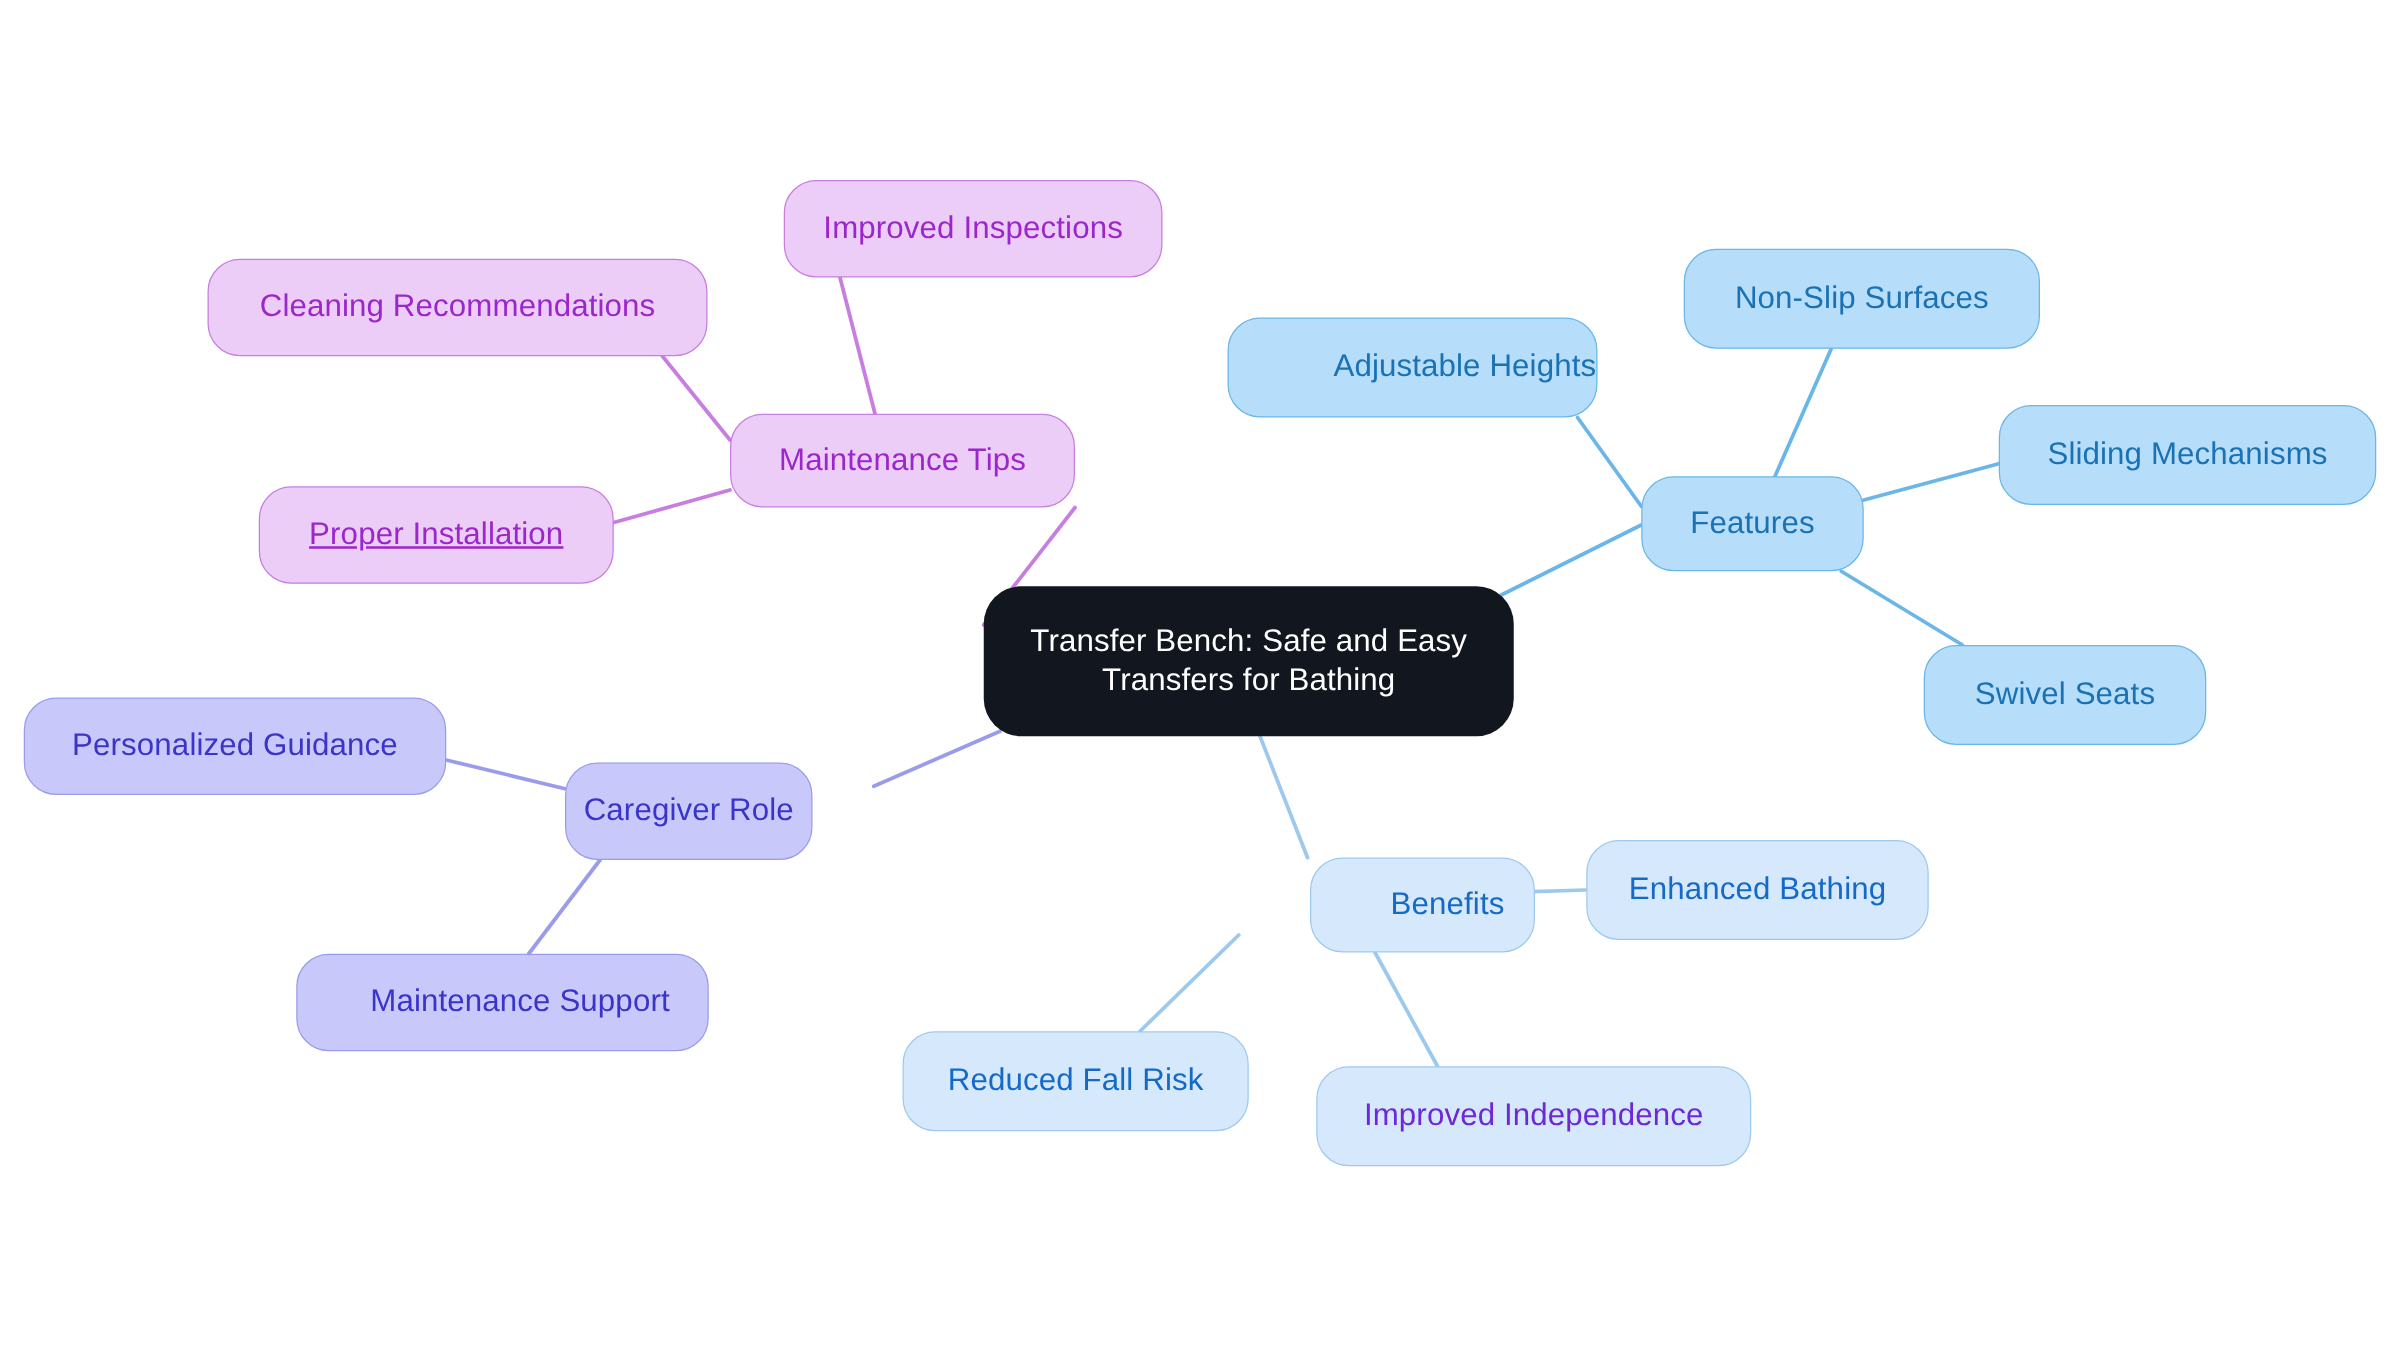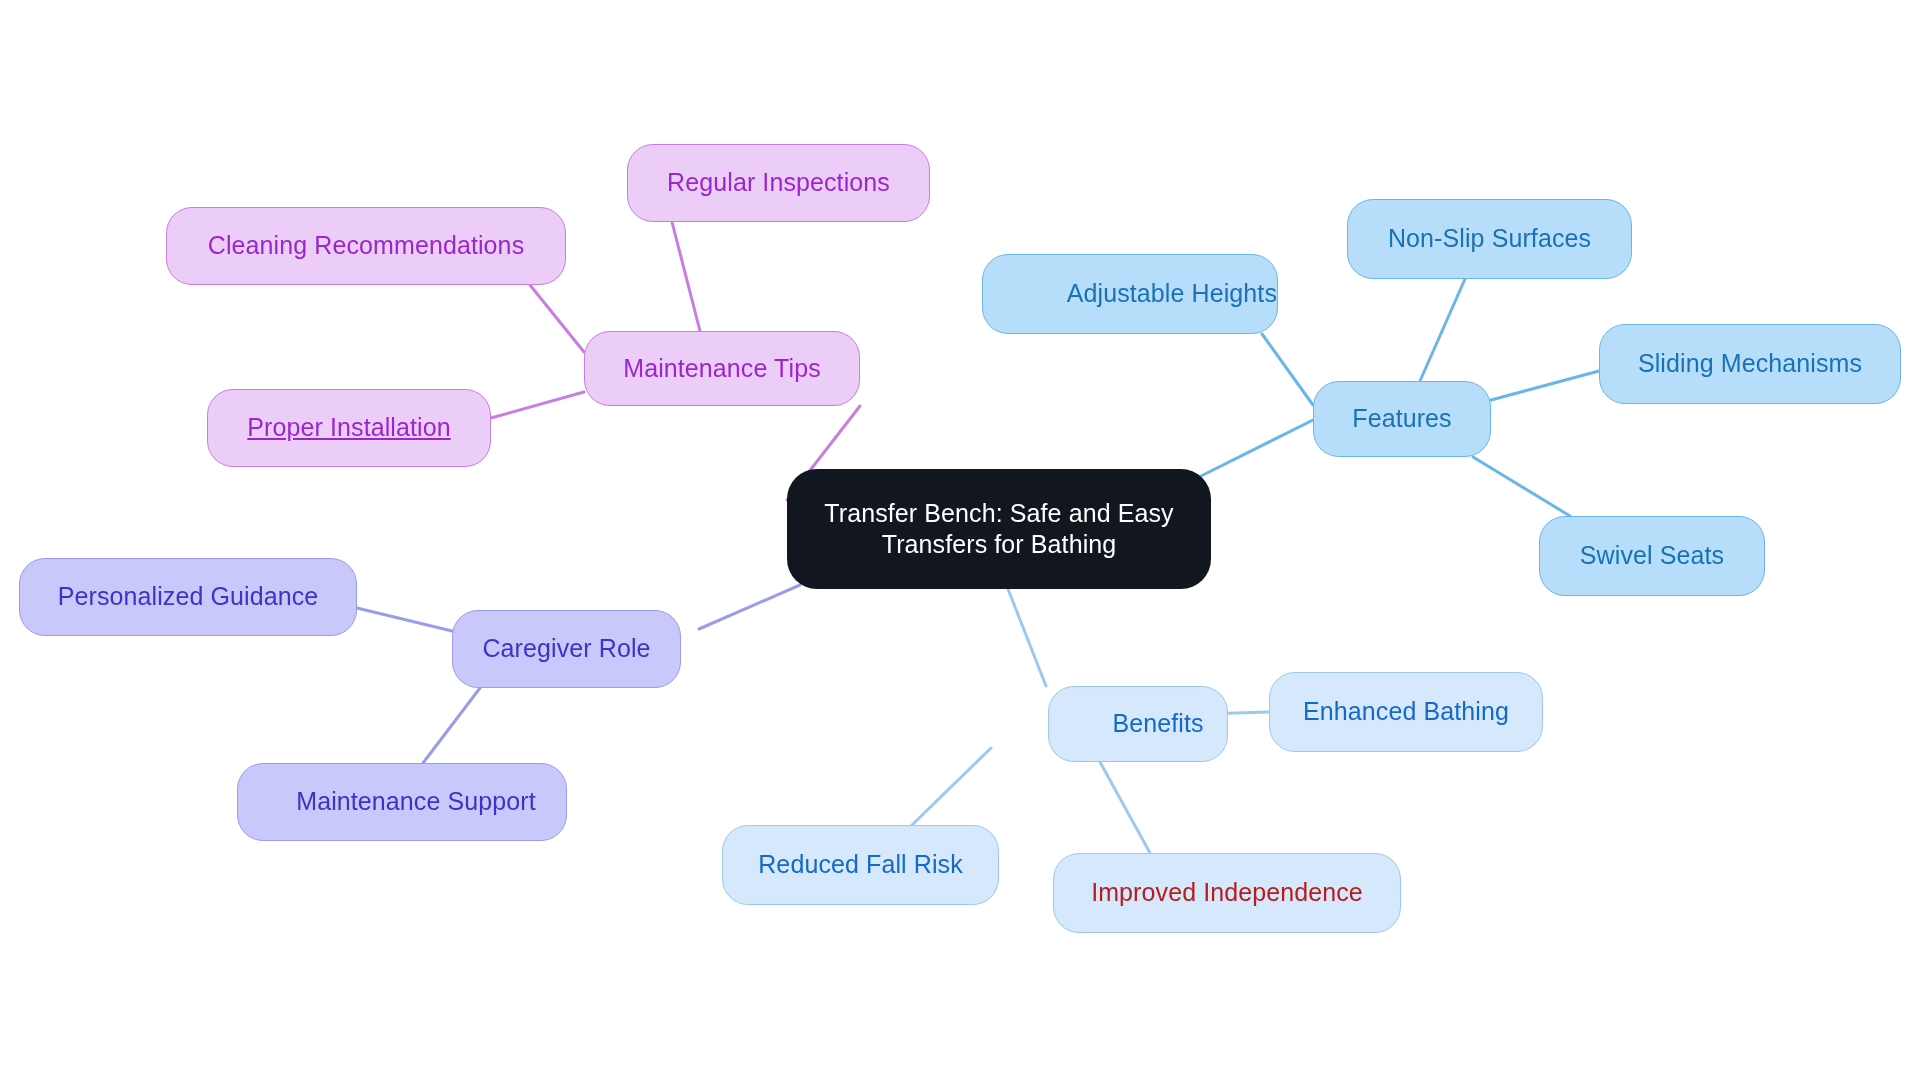--- a/index.html
+++ b/index.html
@@ -74,28 +74,28 @@
       <line x1="1100" y1="762" x2="1150" y2="853" stroke="#9ec9ef" stroke-width="3" stroke-linecap="round"></line>
       <line x1="800" y1="585" x2="699" y2="629" stroke="#9a9ceb" stroke-width="3" stroke-linecap="round"></line>
       <line x1="452" y1="631" x2="357" y2="608" stroke="#9a9ceb" stroke-width="3" stroke-linecap="round"></line>
       <line x1="480" y1="688" x2="423" y2="763" stroke="#9a9ceb" stroke-width="3" stroke-linecap="round"></line>
     </svg>
   <div id="nodes">
       <div class="node root" style="left: 787px; top: 469px; width: 424px; height: 120px; background: rgb(17, 22, 31); color: rgb(255, 255, 255);"><span>Transfer Bench: Safe and Easy
 Transfers for Bathing</span></div>
       <div class="node branch" style="left: 584px; top: 331px; width: 276px; height: 75px; background: rgb(236, 205, 247); border-color: rgb(199, 126, 224); color: rgb(155, 38, 204);"><span>Maintenance Tips</span></div>
       <div class="node leaf" style="left: 166px; top: 207px; width: 400px; height: 78px; background: rgb(236, 205, 247); border-color: rgb(199, 126, 224); color: rgb(155, 38, 204);"><span>Cleaning Recommendations</span></div>
-      <div class="node leaf" style="left: 627px; top: 144px; width: 303px; height: 78px; background: rgb(236, 205, 247); border-color: rgb(199, 126, 224); color: rgb(155, 38, 204);"><span>Regular Inspections</span></div>
+      <div class="node leaf" style="left: 627px; top: 144px; width: 303px; height: 78px; background: rgb(236, 205, 247); border-color: rgb(199, 126, 224); color: rgb(155, 38, 204);"><span>Improved Inspections</span></div>
       <div class="node leaf" style="left: 207px; top: 389px; width: 284px; height: 78px; background: rgb(236, 205, 247); border-color: rgb(199, 126, 224); color: rgb(155, 38, 204); text-decoration: underline;"><span>Proper Installation</span></div>
       <div class="node branch" style="left: 1313px; top: 381px; width: 178px; height: 76px; background: rgb(182, 221, 250); border-color: rgb(106, 182, 232); color: rgb(26, 114, 180);"><span>Features</span></div>
       <div class="node leaf" style="left: 982px; top: 254px; width: 296px; height: 80px; background: rgb(182, 221, 250); border-color: rgb(106, 182, 232); color: rgb(26, 114, 180); justify-content: flex-end;"><span>Adjustable Heights</span></div>
       <div class="node leaf" style="left: 1347px; top: 199px; width: 285px; height: 80px; background: rgb(182, 221, 250); border-color: rgb(106, 182, 232); color: rgb(26, 114, 180);"><span>Non-Slip Surfaces</span></div>
       <div class="node leaf" style="left: 1599px; top: 324px; width: 302px; height: 80px; background: rgb(182, 221, 250); border-color: rgb(106, 182, 232); color: rgb(26, 114, 180);"><span>Sliding Mechanisms</span></div>
       <div class="node leaf" style="left: 1539px; top: 516px; width: 226px; height: 80px; background: rgb(182, 221, 250); border-color: rgb(106, 182, 232); color: rgb(26, 114, 180);"><span>Swivel Seats</span></div>
       <div class="node branch" style="left: 1048px; top: 686px; width: 180px; height: 76px; background: rgb(213, 232, 252); border-color: rgb(158, 201, 239); color: rgb(21, 105, 199); padding-left: 40px;"><span>Benefits</span></div>
       <div class="node leaf" style="left: 1269px; top: 672px; width: 274px; height: 80px; background: rgb(213, 232, 252); border-color: rgb(158, 201, 239); color: rgb(21, 105, 199);"><span>Enhanced Bathing</span></div>
       <div class="node leaf" style="left: 691px; top: 825px; width: 277px; height: 80px; background: rgb(213, 232, 252); border-color: rgb(158, 201, 239); color: rgb(21, 105, 199); margin-left: 31px;"><span>Reduced Fall Risk</span></div>
-      <div class="node leaf" style="left: 1053px; top: 853px; width: 348px; height: 80px; background: rgb(213, 232, 252); border-color: rgb(158, 201, 239); color: #b91c1c;"><span>Improved Independence</span></div>
-      <div class="node branch" style="left: 452px; top: 610px; width: 229px; height: 78px; background: rgb(200, 201, 250); border-color: rgb(154, 156, 235); color: rgb(58, 52, 201);"><span>Caregiver Role</span></div>
+      <div class="node leaf" style="left: 1053px; top: 853px; width: 348px; height: 80px; background: rgb(213, 232, 252); border-color: rgb(158, 201, 239); color: #6d28d9;"><span>Improved Independence</span></div>
+      <div class="node branch" style="left: 452px; top: 610px; width: 198px; height: 78px; background: rgb(200, 201, 250); border-color: rgb(154, 156, 235); color: rgb(58, 52, 201);"><span>Caregiver Role</span></div>
       <div class="node leaf" style="left: 19px; top: 558px; width: 338px; height: 78px; background: rgb(200, 201, 250); border-color: rgb(154, 156, 235); color: rgb(58, 52, 201);"><span>Personalized Guidance</span></div>
       <div class="node leaf" style="left: 237px; top: 763px; width: 330px; height: 78px; background: rgb(200, 201, 250); border-color: rgb(154, 156, 235); color: rgb(58, 52, 201); padding-left: 28px;"><span>Maintenance Support</span></div>
     </div>
 </div>
 
 </body></html>

